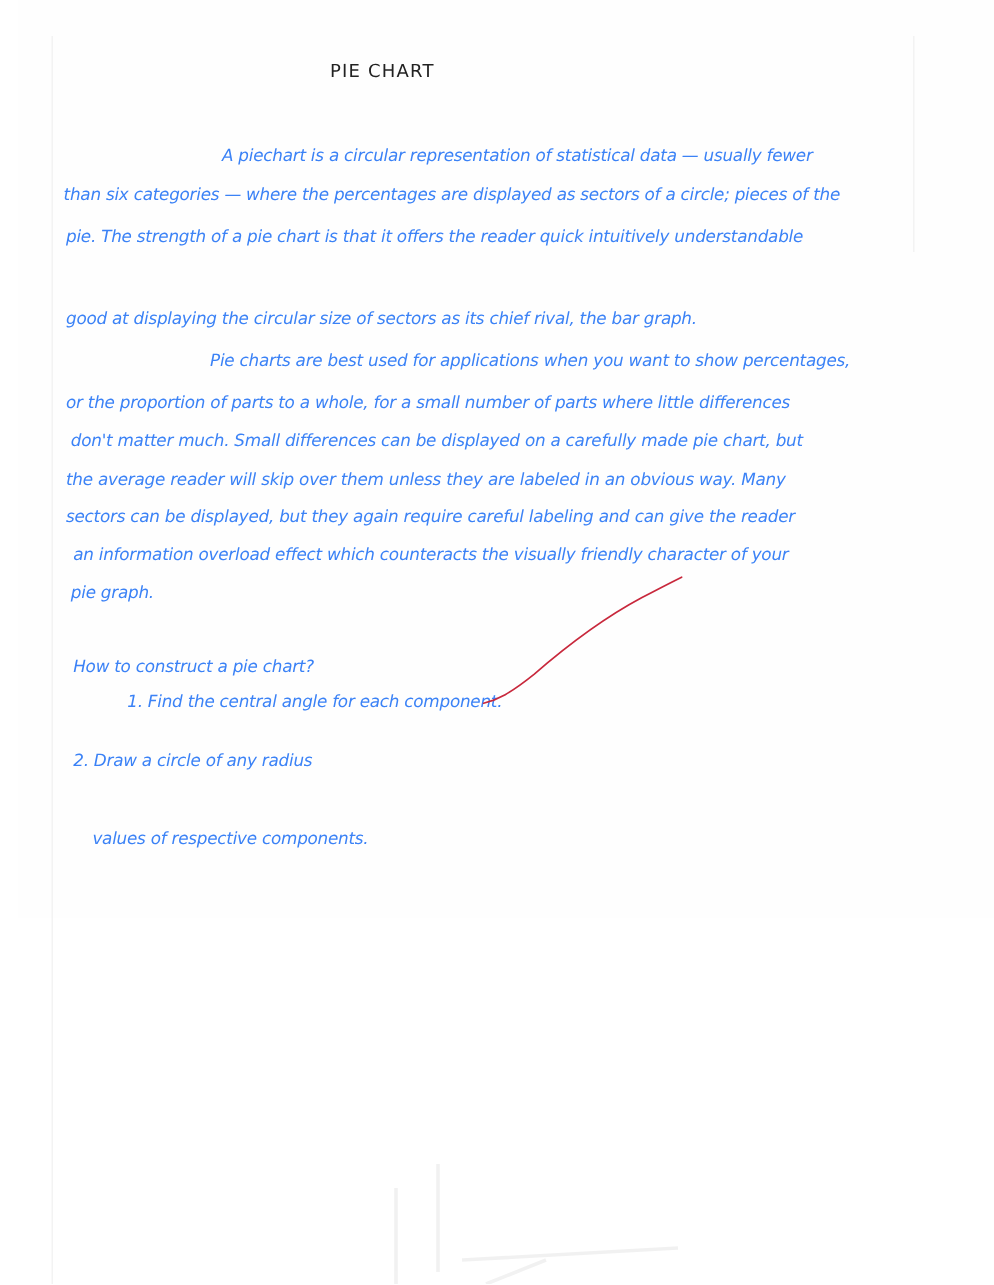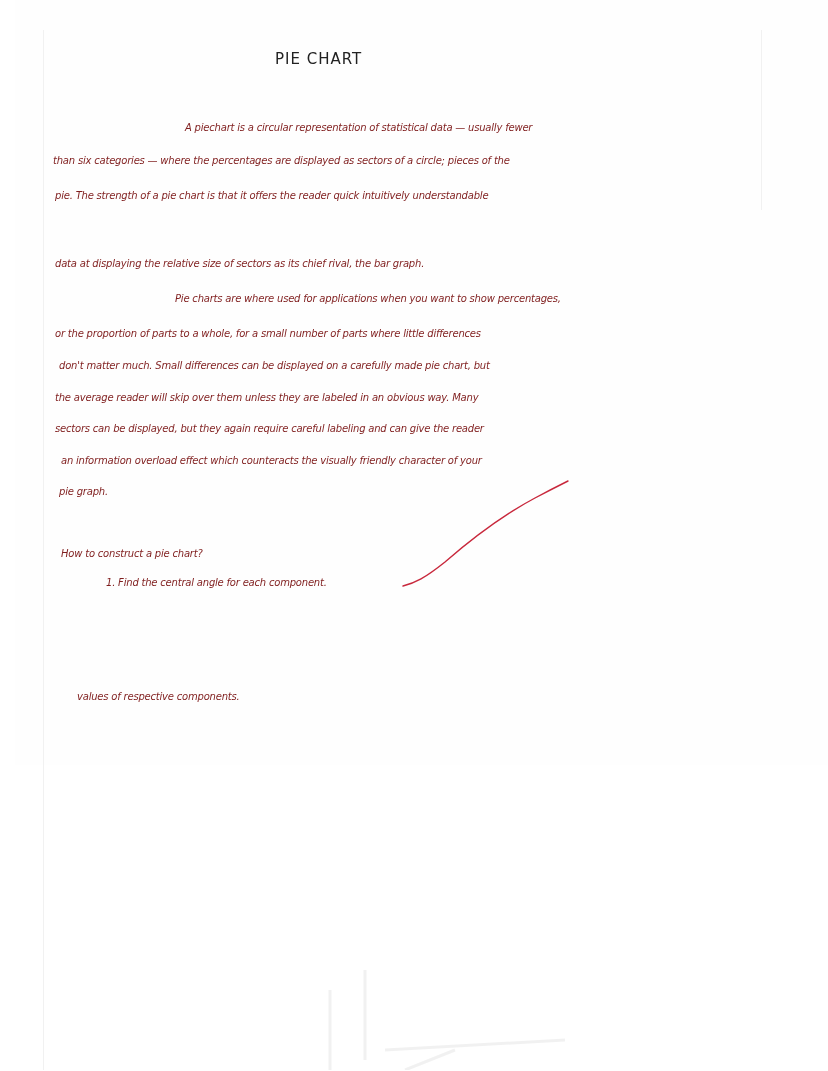--- a/index.html
+++ b/index.html
@@ -32,23 +32,23 @@
     .title {
       position: absolute;
       left: 260px;
       top: 50px;
       font-size: 15px;
       letter-spacing: 1px;
       color: #222;
     }
     .line {
       position: absolute;
-      font-size: 10px;
+      font-size: 14px;
       white-space: nowrap;
-      color: #7f1d1d;
+      color: #3b82f6;
       font-style: italic;
       letter-spacing: -0.2px;
     }
     .red-mark {
       position: absolute;
       left: 370px;
       top: 470px;
       width: 200px;
       height: 130px;
     }
@@ -66,32 +66,33 @@
 
 <div class="page">
   <div class="margin-line left"></div>
   <div class="margin-line right"></div>
 
   <div class="title">PIE CHART</div>
 
   <div class="line" style="left:170px; top:122px;">A piechart is a circular representation of statistical data — usually fewer</div>
   <div class="line" style="left:38px; top:155px;">than six categories — where the percentages are displayed as sectors of a circle; pieces of the</div>
   <div class="line" style="left:40px; top:190px;">pie. The strength of a pie chart is that it offers the reader quick intuitively understandable</div>
-  <div class="line" style="left:40px; top:258px;">data at displaying the relative size of sectors as its chief rival, the bar graph.</div>
+  <div class="line" style="left:40px; top:258px;">good at displaying the circular size of sectors as its chief rival, the bar graph.</div>
 
-  <div class="line" style="left:160px; top:293px;">Pie charts are where used for applications when you want to show percentages,</div>
+  <div class="line" style="left:160px; top:293px;">Pie charts are best used for applications when you want to show percentages,</div>
   <div class="line" style="left:40px; top:328px;">or the proportion of parts to a whole, for a small number of parts where little differences</div>
   <div class="line" style="left:44px; top:360px;">don't matter much. Small differences can be displayed on a carefully made pie chart, but</div>
   <div class="line" style="left:40px; top:392px;">the average reader will skip over them unless they are labeled in an obvious way. Many</div>
   <div class="line" style="left:40px; top:423px;">sectors can be displayed, but they again require careful labeling and can give the reader</div>
   <div class="line" style="left:46px; top:455px;">an information overload effect which counteracts the visually friendly character of your</div>
   <div class="line" style="left:44px; top:486px;">pie graph.</div>
 
   <div class="line" style="left:46px; top:548px;">How to construct a pie chart?</div>
   <div class="line" style="left:44px; top:577px;margin-left:47px;">1. Find the central angle for each component.</div>
+  <div class="line" style="left:46px; top:626px;">2. Draw a circle of any radius</div>
   <div class="line" style="left:62px; top:691px;">values of respective components.</div>
 
   <svg class="red-mark" viewBox="0 0 200 130">
     <path d="M18 116 C 30 113, 40 108, 60 92 C 90 66, 120 44, 150 28 C 165 20, 175 15, 183 11" fill="none" stroke="#c8283c" stroke-width="1.4" stroke-linecap="round"></path>
   </svg>
 
   <svg class="faint" viewBox="0 0 340 140">
     <path d="M25 60 L25 140 M60 40 L60 130 M80 120 L260 110 M100 140 L150 120" stroke="#000" stroke-width="3" fill="none"></path>
   </svg>
 </div>

